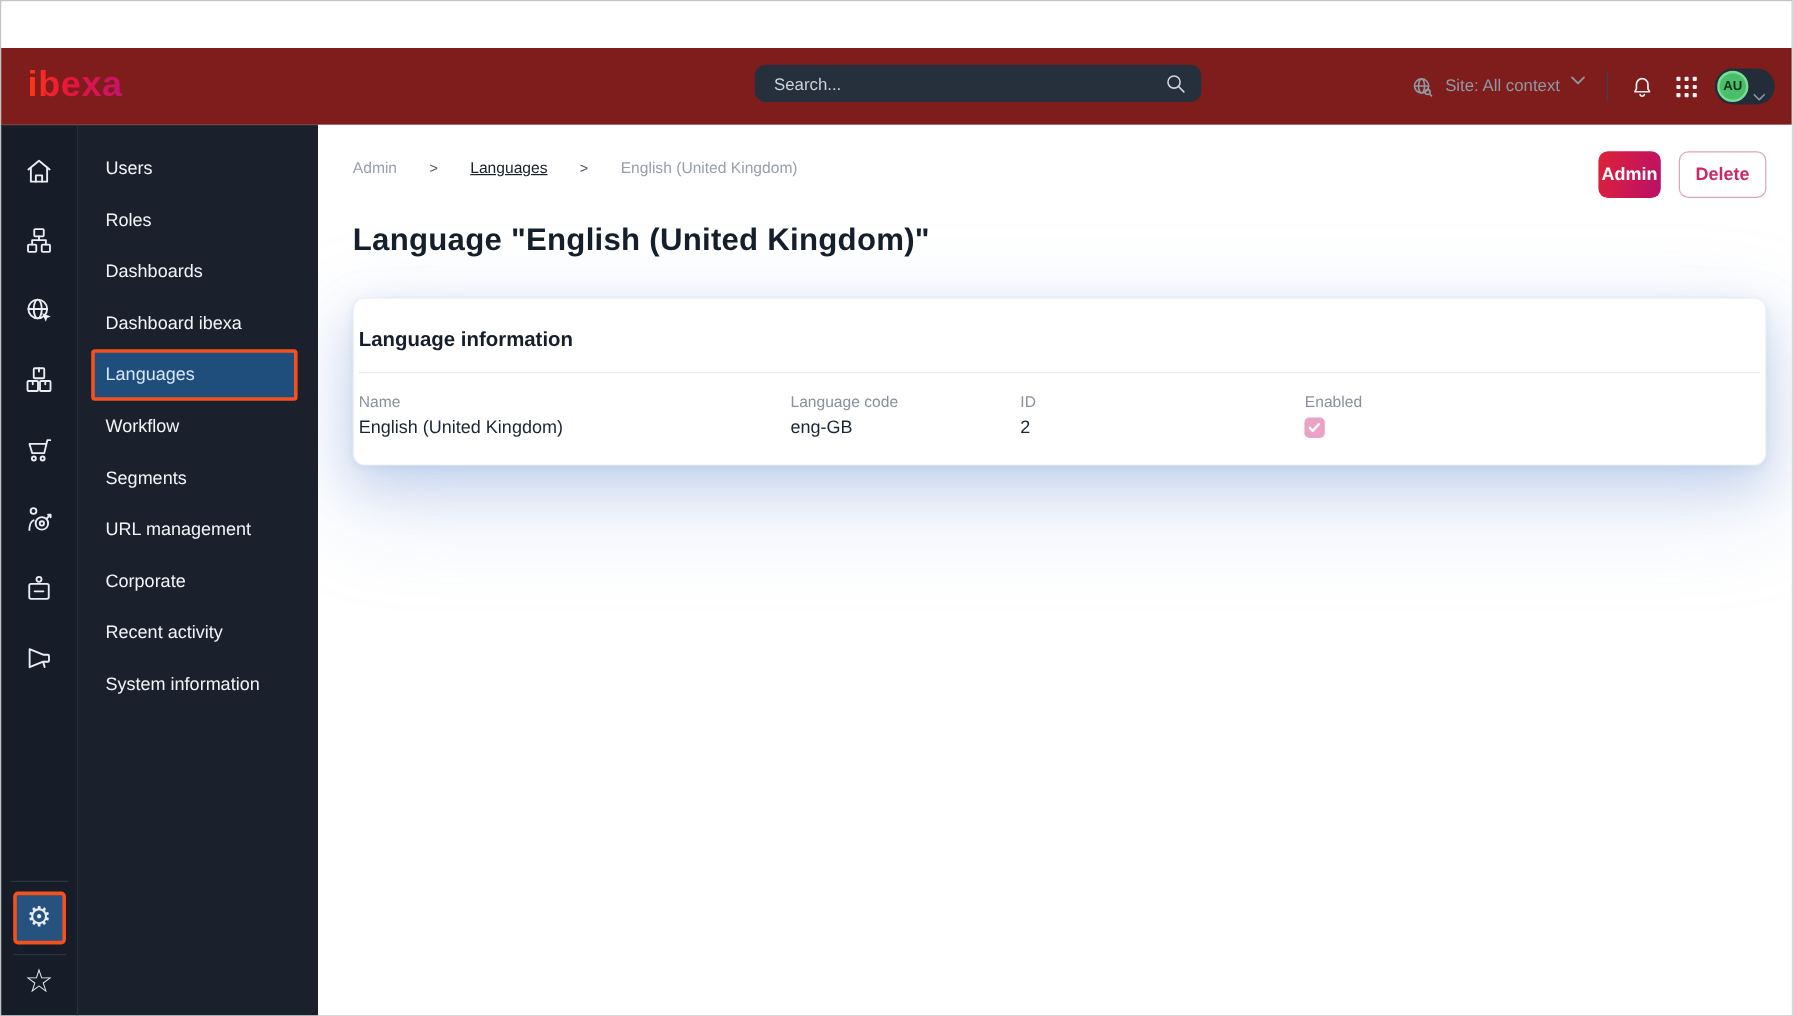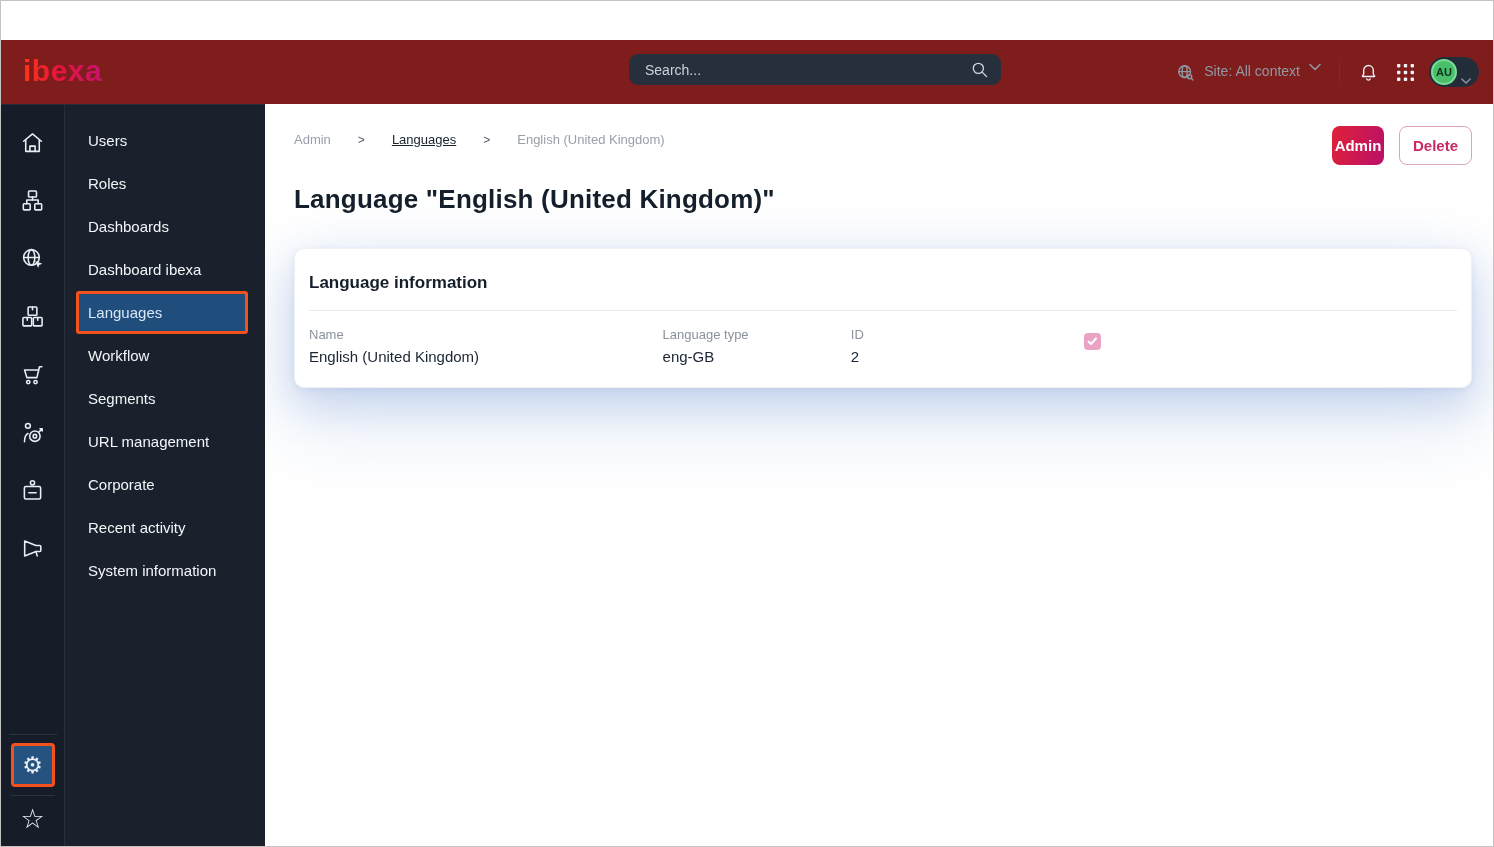--- a/index.html
+++ b/index.html
@@ -82,21 +82,21 @@
          font-family:"Liberation Sans",sans-serif; cursor:pointer; }
   .btn-edit { width:52px; border:none; color:#fff;
               background:linear-gradient(105deg,#de2238 0%,#bb0f69 100%); }
   .btn-delete { min-width:66px; padding:0 13px; background:#fff;
                 border:1px solid #dba4bb; color:#ca2867; }
 
   .page-title { margin-top:18px; font-size:26px; line-height:32px; font-weight:700;
                 color:#141f2b; letter-spacing:.2px; }
 
   .card { margin-top:33px; background:#fff; border:1px solid #eef1f5; border-radius:10px;
-          padding:24px 14px 22px;
+          padding:24px 4px 22px;
           box-shadow:0 16px 40px rgba(116,153,216,.32),
                      0 30px 80px 12px rgba(140,170,220,.22),
                      0 2px 6px rgba(120,150,200,.14); }
   .card-title { font-size:17px; font-weight:700; color:#141f2b; }
   .card-rule { height:1px; background:#e7eaef; margin-top:17px; }
   .fields { display:grid; grid-template-columns:30.8% 16.4% 20.3% auto; padding-top:16px; }
   .field-label { font-size:13px; color:#8a919c; }
   .field-value { margin-top:6px; font-size:15px; color:#1a2633; }
   .checkbox { margin-top:6px; width:17px; height:17px; border-radius:4px; background:#eaa3c5;
               display:flex; align-items:center; justify-content:center; }
@@ -279,28 +279,29 @@
 
       <section class="card">
         <div class="card-title">Language information</div>
         <div class="card-rule"></div>
         <div class="fields">
           <div class="field">
             <div class="field-label">Name</div>
             <div class="field-value">English (United Kingdom)</div>
           </div>
           <div class="field">
-            <div class="field-label">Language type</div>
+            <div class="field-label">Language code</div>
             <div class="field-value">eng-GB</div>
           </div>
           <div class="field">
             <div class="field-label">ID</div>
             <div class="field-value">2</div>
           </div>
           <div class="field">
+            <div class="field-label">Enabled</div>
             <div class="checkbox">
               <svg viewBox="0 0 11 9">
                 <path d="M1.5 4.5 4 7l5-5.5"></path>
               </svg>
             </div>
           </div>
         </div>
       </section>
     </main>
   </div>

